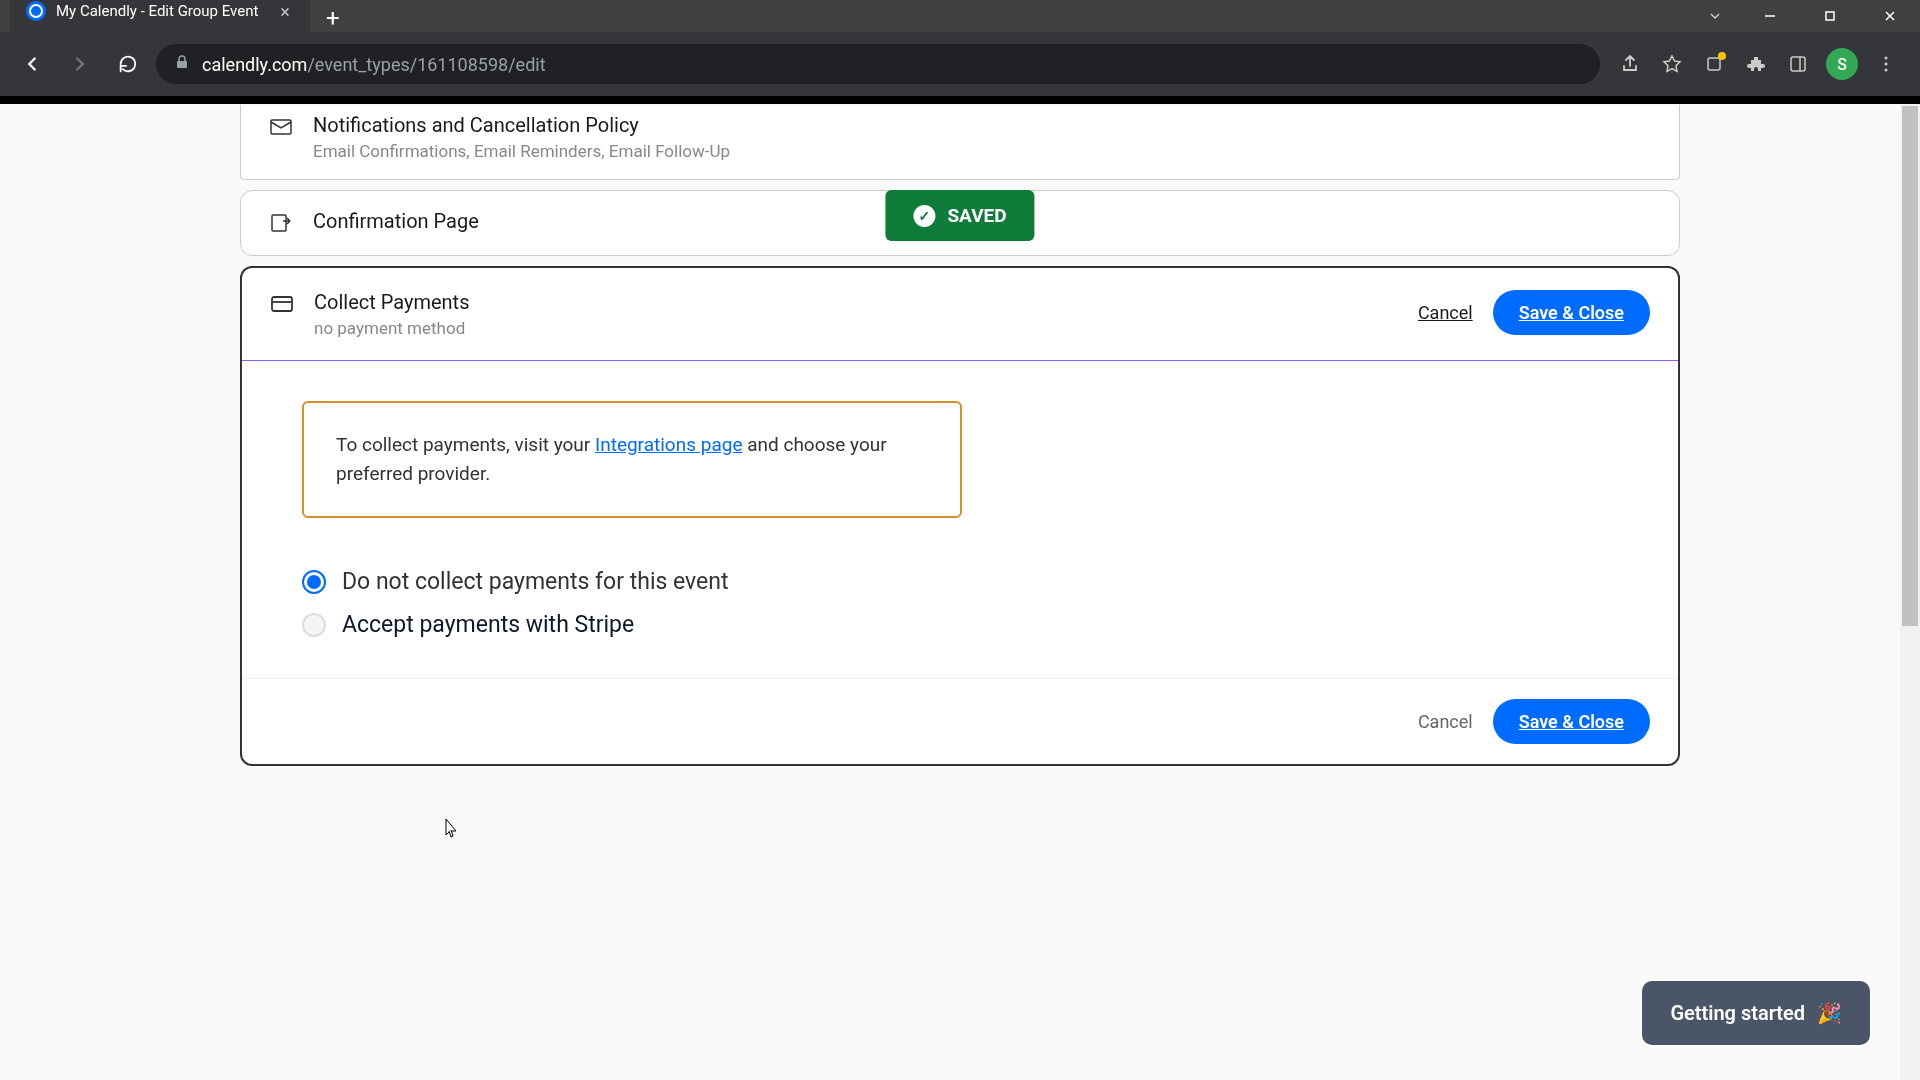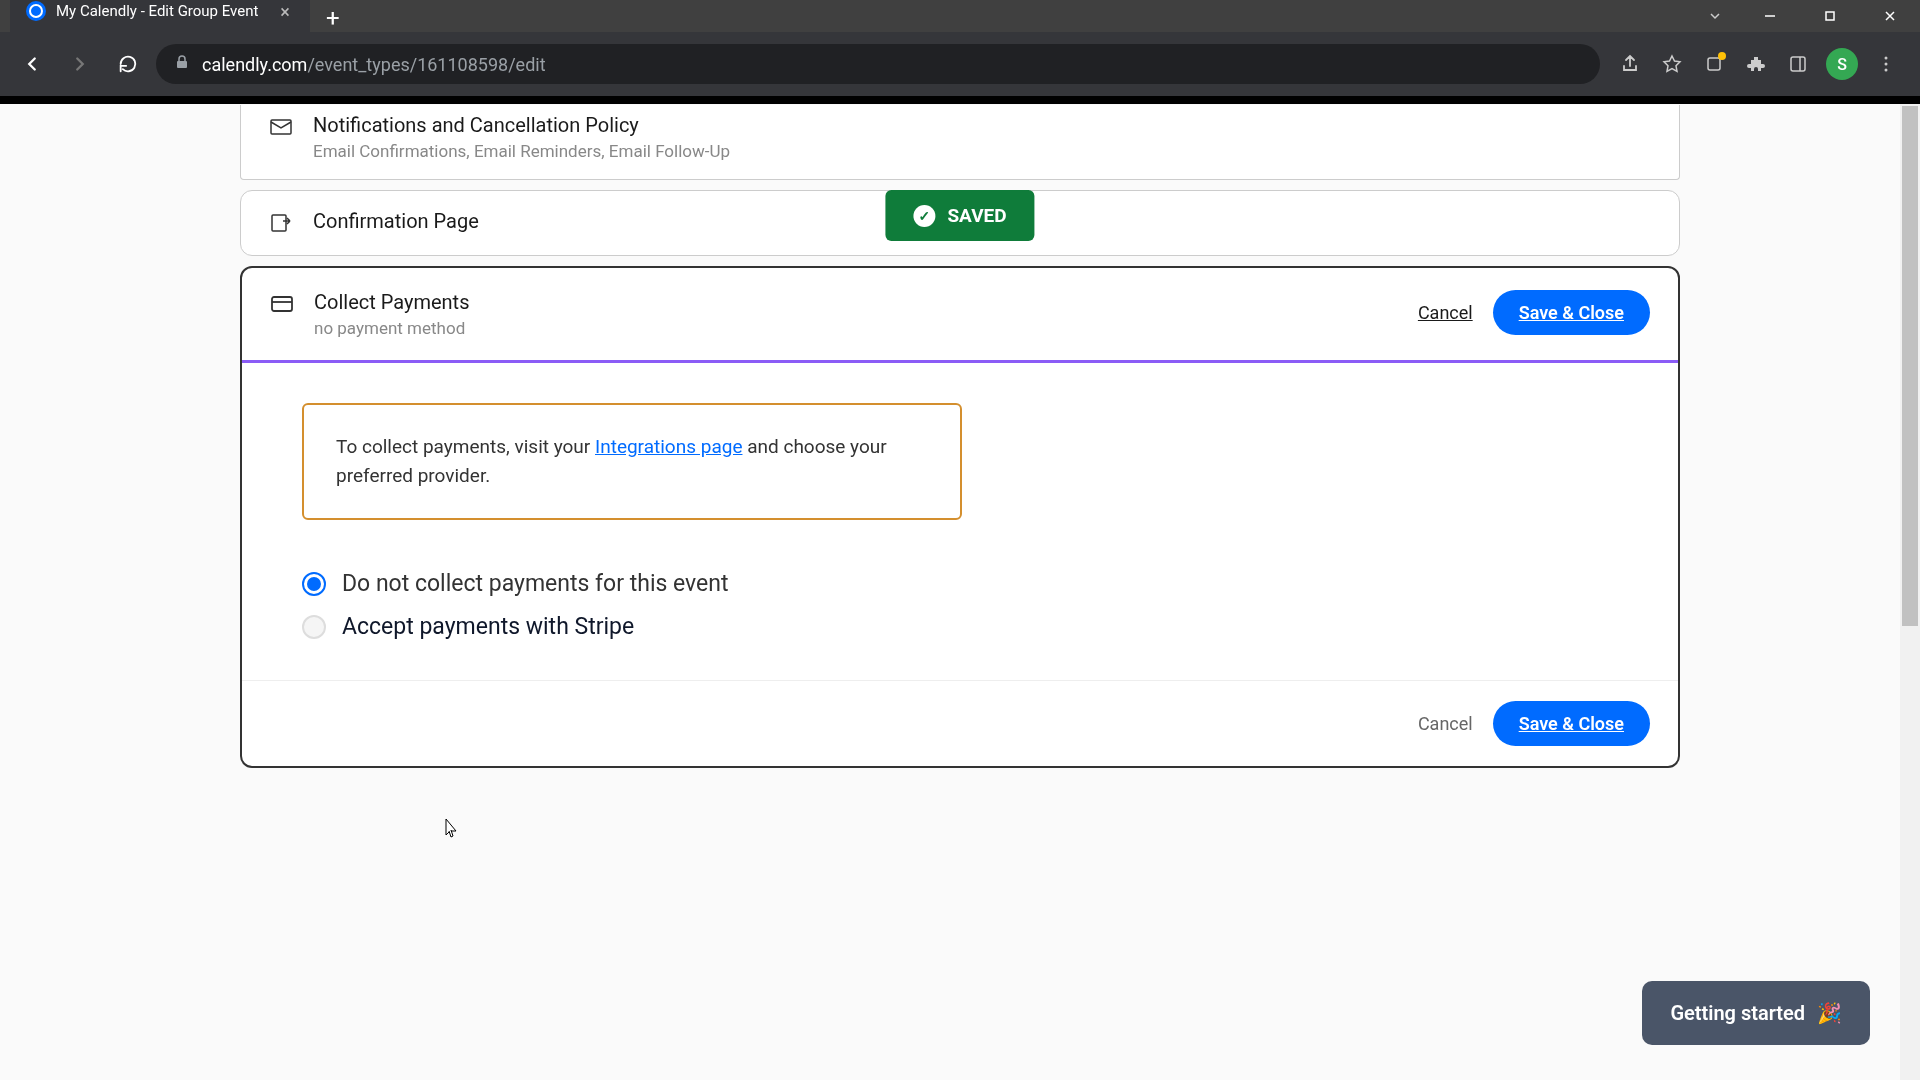--- a/index.html
+++ b/index.html
@@ -47,21 +47,21 @@
     .section-title { font-size: 20px; color: #1a1a1a; font-weight: 400; margin-bottom: 4px; }
     .section-subtitle { font-size: 17px; color: #888; }
     
     .section-card.expanded { border: 2px solid #333; padding: 0; }
     .expanded-header { padding: 22px 28px; display: flex; align-items: flex-start; gap: 20px; }
     .header-actions { margin-left: auto; display: flex; align-items: center; gap: 20px; }
     .cancel-link { color: #1a1a1a; font-size: 18px; text-decoration: underline; cursor: pointer; }
     .cancel-plain { color: #666; font-size: 18px; cursor: pointer; }
     .save-btn { background: #006bff; color: #fff; border: none; border-radius: 28px; padding: 12px 26px; font-size: 18px; font-weight: 600; cursor: pointer; text-decoration: underline; }
     
-    .expanded-body { padding: 40px 60px; border-top: 3px solid #8b5cf6; }
+    .expanded-body { padding: 40px 60px; border-top: 1px solid #8b5cf6; }
     .expanded-footer { padding: 20px 28px; border-top: 1px solid #eee; display: flex; justify-content: flex-end; align-items: center; gap: 20px; }
     
     .notice-box { border: 2px solid #d48f2e; border-radius: 6px; padding: 28px 32px; max-width: 660px; margin-bottom: 50px; }
     .notice-text { font-size: 19px; color: #333; line-height: 1.5; }
     .notice-link { color: #006bff; text-decoration: underline; cursor: pointer; }
     
     .radio-group { display: flex; flex-direction: column; gap: 16px; }
     .radio-option { display: flex; align-items: center; gap: 16px; cursor: pointer; }
     .radio-option.disabled { cursor: default; }
     .radio-circle { width: 24px; height: 24px; border: 2px solid #ccc; border-radius: 50%; position: relative; flex-shrink: 0; }

